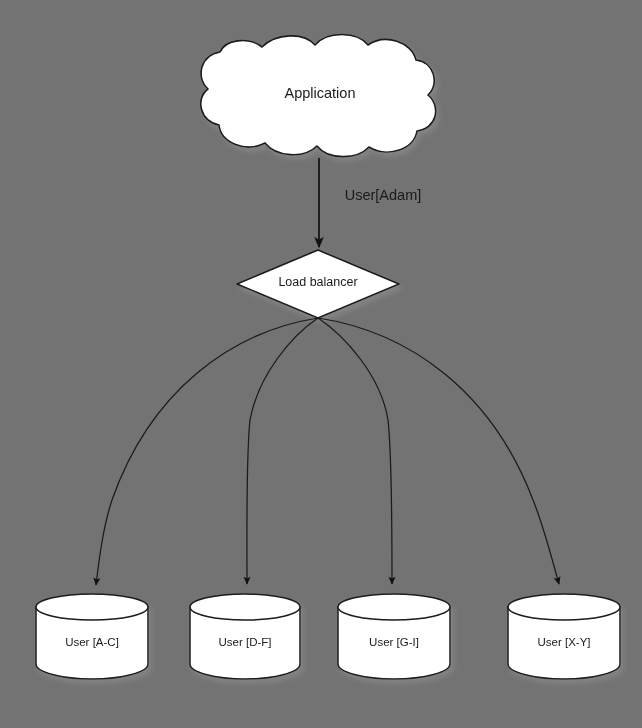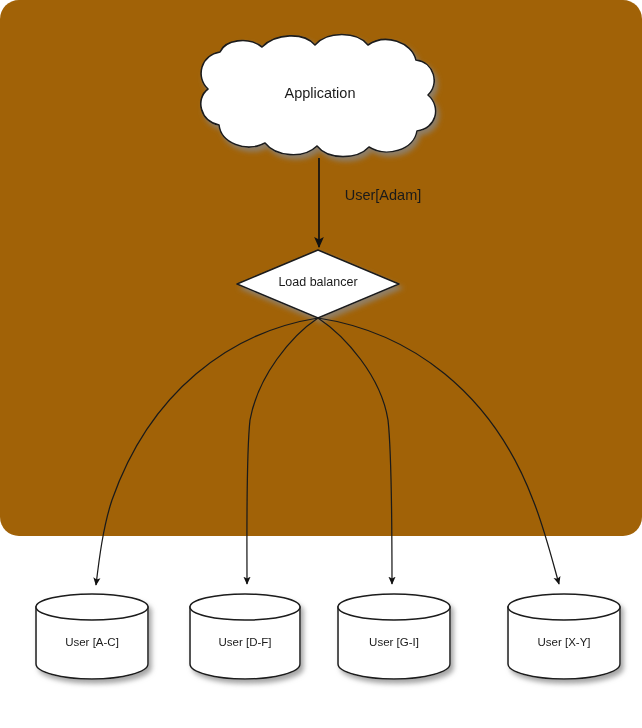--- a/index.html
+++ b/index.html
@@ -10,23 +10,22 @@
   }
   body {
     width: 642px;
     height: 728px;
     font-family: "Liberation Sans", sans-serif;
     overflow: hidden;
   }
   #diagram-root {
     position: relative;
     width: 642px;
-    height: 536px;
-    background: #a16207;
-    border-radius: 19px;
+    height: 728px;
+    background: #737373;
   }
   svg#diagram-canvas {
     position: absolute;
     top: 0;
     left: 0;
     width: 642px;
     height: 728px;
     display: block;
   }
   .node-shape {

